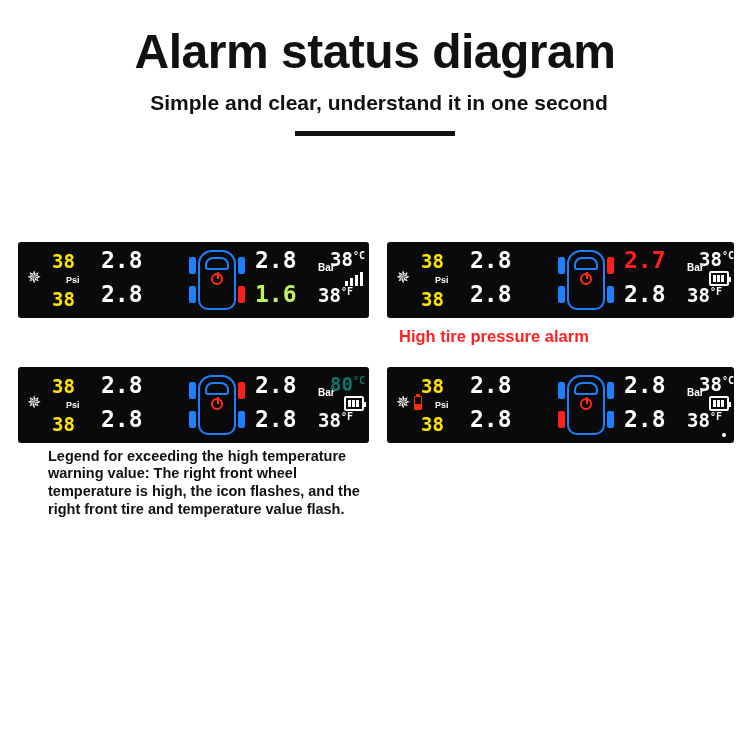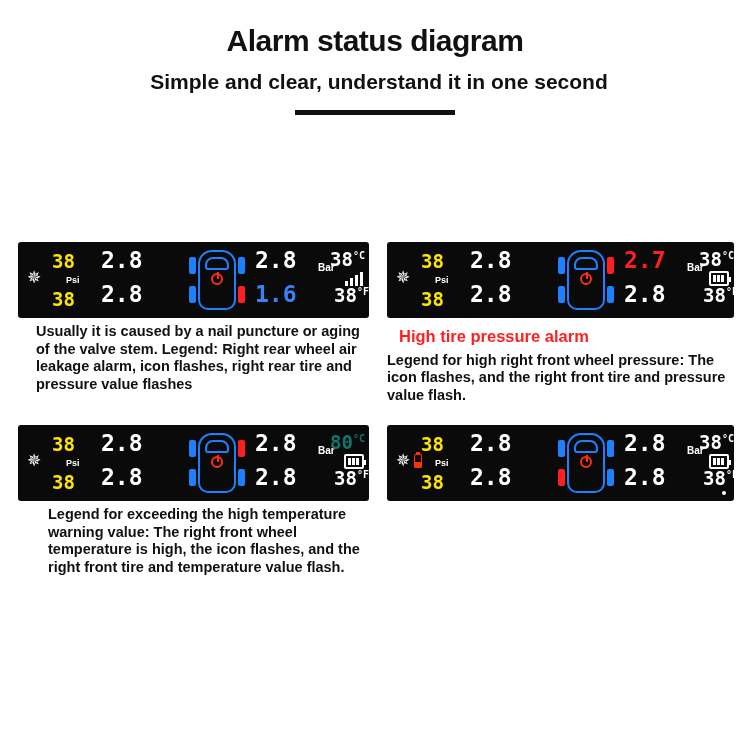--- a/index.html
+++ b/index.html
@@ -8,21 +8,21 @@
     width: 750px; height: 750px;
     background: #ffffff;
     font-family: "Liberation Sans", sans-serif;
     color: #111;
     overflow: hidden;
   }
   .page { position: relative; width: 750px; height: 750px; }
 
   .title {
     text-align: center;
-    font-size: 30px;
+    font-size: 48px;
     font-weight: bold;
     letter-spacing: -0.5px;
     margin-top: 24px;
     color: #111;
   }
   .subtitle {
     text-align: center;
     font-size: 21px;
     font-weight: bold;
     margin-top: 12px;
@@ -96,21 +96,21 @@
   .pv-rt { left: 237px; top: 5px; }
   .pv-rb { left: 237px; top: 39px; }
 
   .unit-bar {
     position: absolute; left: 300px; top: 20px;
     font-size: 10px; color: #ffffff; font-weight: bold;
   }
 
   .temp { position: absolute; font-size: 19px; }
   .temp-t { left: 312px; top: 6px; }
-  .temp-b { left: 316px; top: 42px; }
+  .temp-b { left: 300px; top: 42px; }
   .deg { font-size: 10px; vertical-align: super; }
 
   .sig {
     position: absolute; right: 6px; top: 30px;
     width: 18px; height: 14px;
   }
   .sig .bar { position: absolute; bottom: 0; width: 3px; background: #ffffff; }
   .sig .b1 { left: 0;  height: 5px; }
   .sig .b2 { left: 5px; height: 8px; }
   .sig .b3 { left: 10px; height: 11px; }
@@ -202,21 +202,21 @@
 
             <div class="psi-col">
               <div class="psi-top num">38</div>
               <div class="psi-label">Psi</div>
               <div class="psi-bot num">38</div>
             </div>
 
             <div class="pv pv-lt num" style="color:#ffffff">2.8</div>
             <div class="pv pv-lb num" style="color:#ffffff">2.8</div>
             <div class="pv pv-rt num" style="color:#ffffff">2.8</div>
-            <div class="pv pv-rb num" style="color:#3b82f6">1.6</div>
+            <div class="pv pv-rb num" style="color:#bef264">1.6</div>
 
             <div class="unit-bar">Bar</div>
 
             <div class="temp temp-t num" style="color:#ffffff"><span>38</span><span class="deg">°C</span></div>
             <div class="temp temp-b num" style="color:#ffffff"><span>38</span><span class="deg">°F</span></div>
 
             <div class="sig">
               <span class="bar b1"></span>
                 <span class="bar b2"></span>
                 <span class="bar b3"></span>
@@ -227,21 +227,20 @@
               <div class="body"></div>
               <div class="windshield"></div>
               <div class="pwr"></div>
               <div class="tire fl" style="background:#1e7fff"></div>
               <div class="tire fr" style="background:#1e7fff"></div>
               <div class="tire rl" style="background:#1e7fff"></div>
               <div class="tire rr" style="background:#ff1f1f"></div>
             </div>
           </div>
         </div>
-        <div class="cap-body indent">Usually it is caused by a nail puncture or aging of the valve stem. Legend: Right rear wheel air leakage alarm, icon flashes, right rear tire and pressure value flashes</div>
       </div>
 
       <div class="cell right">
         <div class="lcd">
           <div class="lcd-inner">
             <div class="sun">✵</div>
 
             <div class="psi-col">
               <div class="psi-top num">38</div>
               <div class="psi-label">Psi</div>
@@ -270,21 +269,20 @@
               <div class="windshield"></div>
               <div class="pwr"></div>
               <div class="tire fl" style="background:#1e7fff"></div>
               <div class="tire fr" style="background:#ff1f1f"></div>
               <div class="tire rl" style="background:#1e7fff"></div>
               <div class="tire rr" style="background:#1e7fff"></div>
             </div>
           </div>
         </div>
         <div class="cap-title indent">High tire pressure alarm</div>
-        <div class="cap-body">Legend for high right front wheel pressure: The icon flashes, and the right front tire and pressure value flash.</div>
       </div>
     </div>
 
     <div class="row row2">
 
       <div class="cell left">
         <div class="lcd">
           <div class="lcd-inner">
             <div class="sun">✵</div>
 

